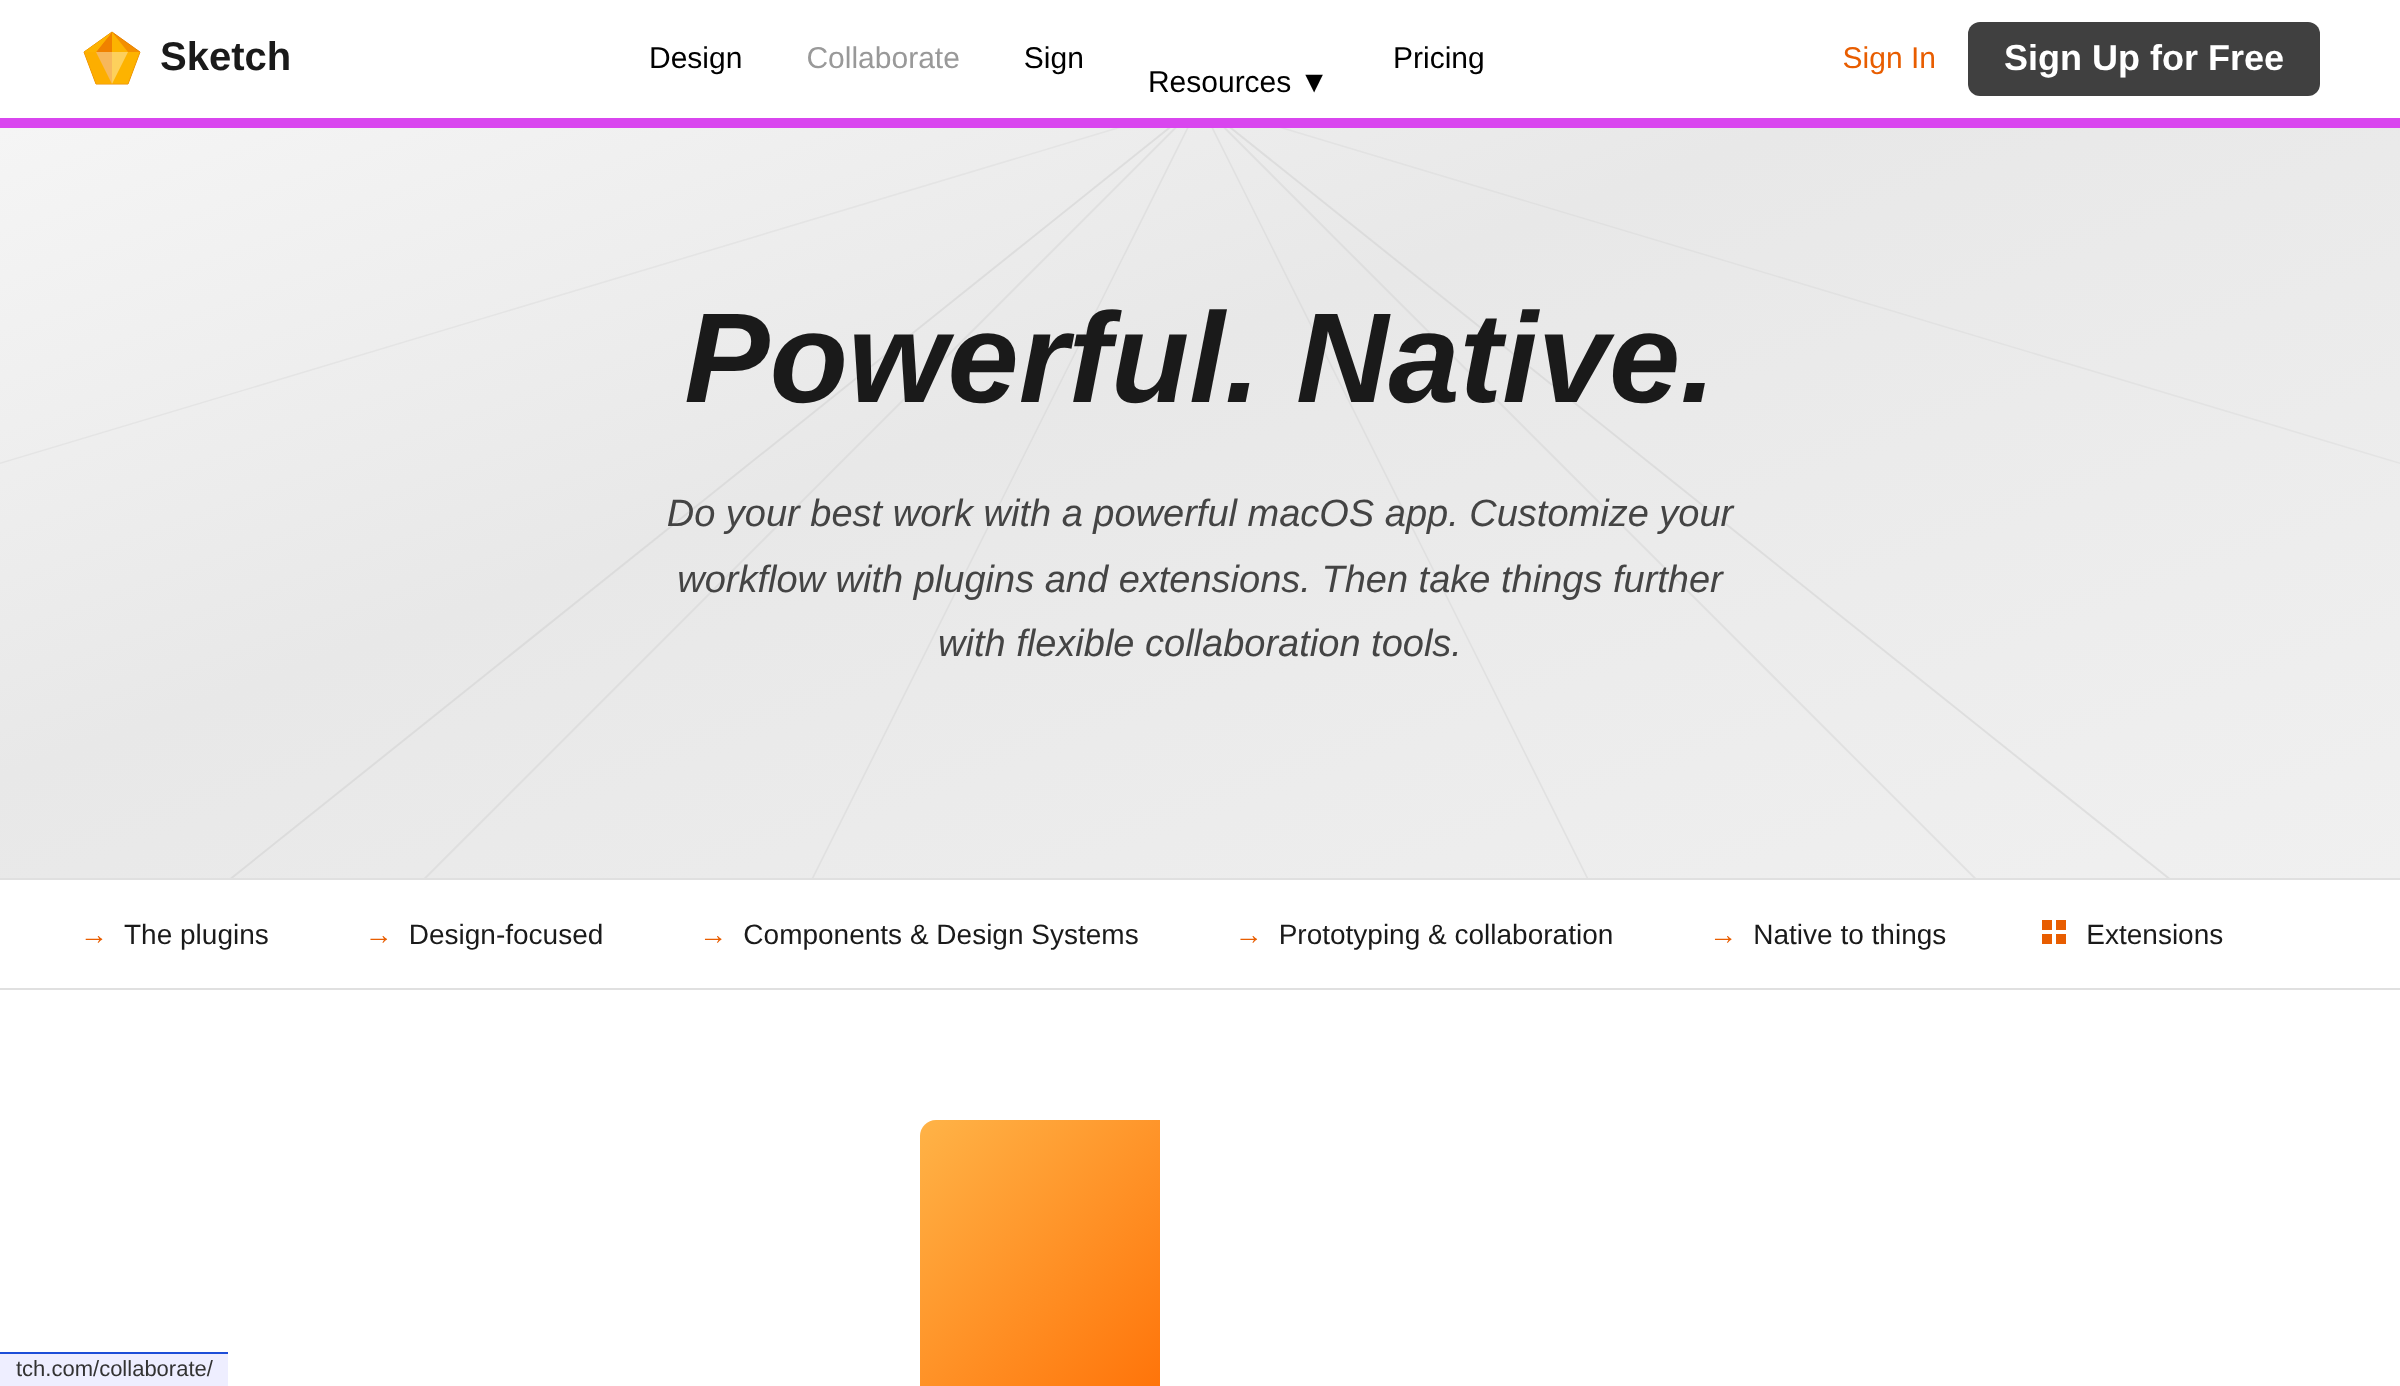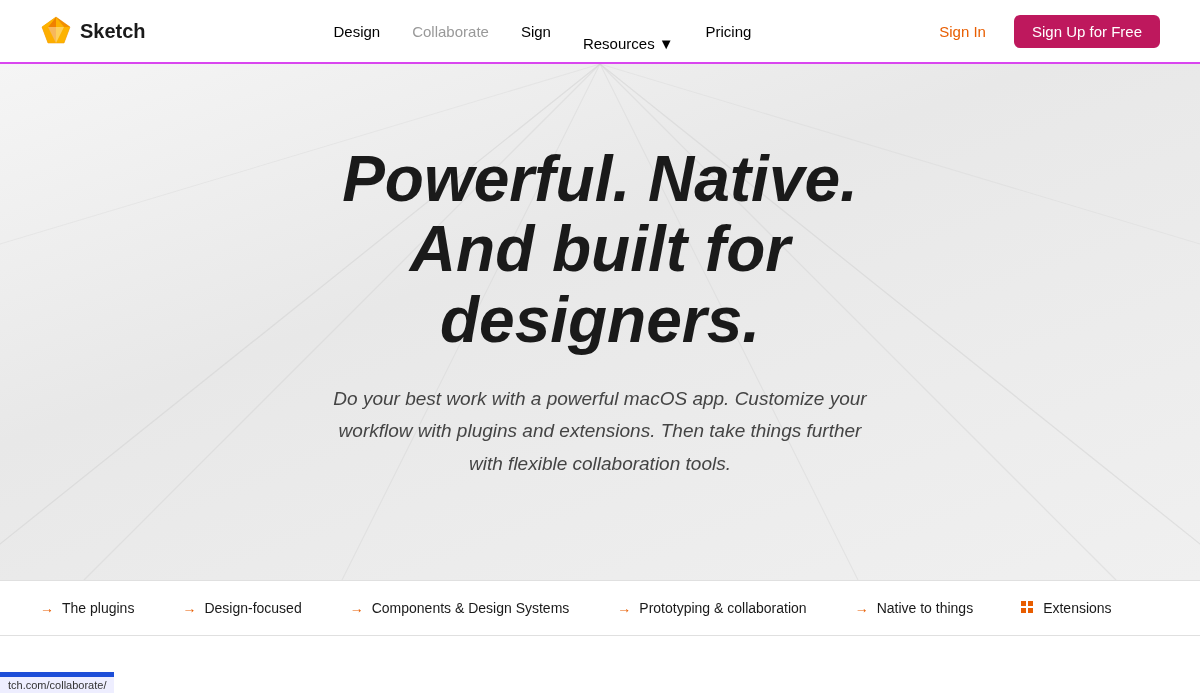--- a/index.html
+++ b/index.html
@@ -2,31 +2,31 @@
 <html><head>
   <meta charset="utf-8">
   <style>
     * { margin: 0; padding: 0; box-sizing: border-box; }
     body { font-family: -apple-system, BlinkMacSystemFont, 'Segoe UI', Helvetica, Arial, sans-serif; background: #fff; overflow-x: hidden; }
 
     
     nav {
       display: flex; align-items: center; justify-content: space-between;
       padding: 0 40px; height: 64px; background: #fff;
-      border-bottom: 2px solid #d946ef; position: relative; z-index: 10;
+      border-bottom: 5px solid #d946ef; position: relative; z-index: 10;
     }
     .nav-logo { display: flex; align-items: center; gap: 8px; text-decoration: none; }
     .nav-logo-text { font-size: 20px; font-weight: 700; color: #1a1a1a; }
     .nav-links { display: flex; align-items: center; gap: 32px; }
     .nav-links a { text-decoration: none; color: #000000; font-size: 15px; }
     .nav-links a.active { color: #999; }
     .nav-links .resources-link { display: flex; align-items: center; gap: 4px; margin-top: 24px; }
-    .nav-right { display: flex; align-items: center; gap: 28px; text-align: right; }
+    .nav-right { display: flex; align-items: center; gap: 16px; text-align: right; }
     .signin-btn { color: #e85d00; font-size: 15px; text-decoration: none; font-weight: 500; }
-    .signup-btn { background: #be185d; color: #fff; padding: 8px 18px; border-radius: 6px; font-size: 15px; font-weight: 400; text-decoration: none; border: none; cursor: pointer; }
+    .signup-btn { background: #404040; color: #fff; padding: 8px 18px; border-radius: 6px; font-size: 18px; font-weight: 700; text-decoration: none; border: none; cursor: pointer; }
 
     
     .hero {
       background: linear-gradient(160deg, #f5f5f5 0%, #e8e8e8 40%, #f0f0f0 100%);
       position: relative; overflow: hidden;
       padding: 80px 40px 100px; text-align: center;
       min-height: 360px;
       font-style: italic;
     }
     .hero-bg {
@@ -64,21 +64,21 @@
       min-height: 240px;
       background: #fff;
       position: relative;
     }
     .bottom-text { max-width: 360px; padding-top: 20px; }
 
     
     .url-bar {
       position: fixed; bottom: 0; left: 0;
       background: #eef; font-size: 11px; color: #333; padding: 2px 8px;
-      border-top: 5px solid #1d4ed8; z-index: 100;
+      border-top: 1px solid #1d4ed8; z-index: 100;
     }
   </style>
 </head>
 <body>
 
 <nav>
   <a class="nav-logo" href="#">
 
     <svg width="32" height="32" viewBox="0 0 32 32">
       <polygon points="16,2 30,12 24,28 8,28 2,12" fill="#FDB300" stroke="#E88A00" stroke-width="0.5"></polygon>
@@ -120,21 +120,20 @@
       <line x1="600" y1="0" x2="800" y2="400" stroke="#d0d0d0" stroke-width="0.8" opacity="0.4"></line>
       <line x1="600" y1="0" x2="1000" y2="400" stroke="#d0d0d0" stroke-width="1" opacity="0.4"></line>
       <line x1="600" y1="0" x2="1100" y2="400" stroke="#d0d0d0" stroke-width="1" opacity="0.5"></line>
       <line x1="0" y1="180" x2="600" y2="0" stroke="#d0d0d0" stroke-width="0.8" opacity="0.3"></line>
       <line x1="1200" y1="180" x2="600" y2="0" stroke="#d0d0d0" stroke-width="0.8" opacity="0.3"></line>
     </svg>
   </div>
   <div class="hero-content">
     <h1 class="hero-title">
       <span>Powerful. Native.</span><br>
-      <span>And built for designers.</span>
     </h1>
     <p class="hero-subtitle">Do your best work with a powerful macOS app. Customize your workflow with plugins and extensions. Then take things further with flexible collaboration tools.</p>
   </div>
 </section>
 
 <div class="feature-nav">
   <a class="feature-nav-item" href="#">
     <span class="arrow-icon">→</span>
     <span>The plugins</span>
   </a>

